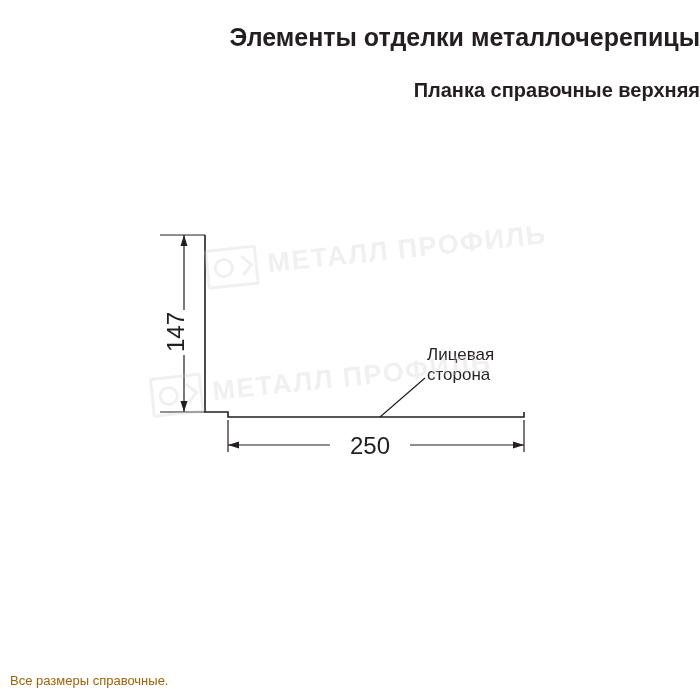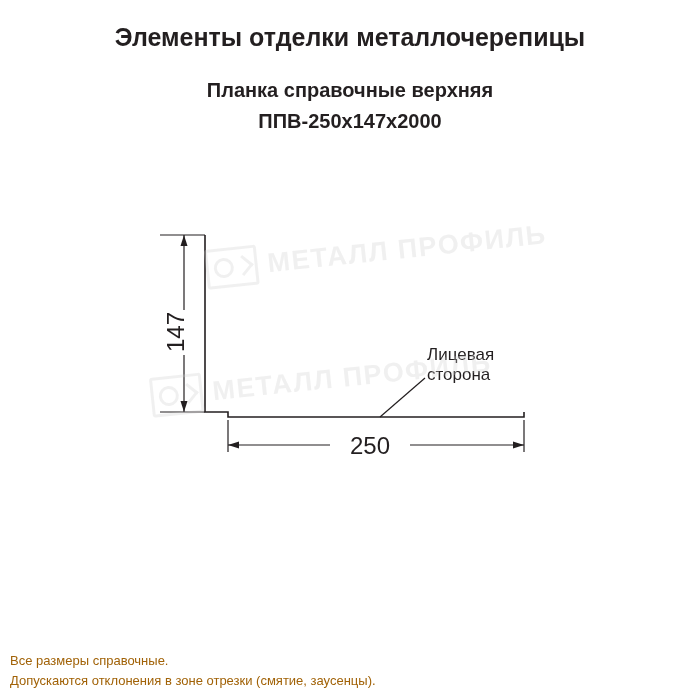--- a/index.html
+++ b/index.html
@@ -20,21 +20,21 @@
     position: absolute;
     inset: 0;
   }
 
   
   .titles {
     position: absolute;
     top: 22px;
     left: 0;
     width: 700px;
-    text-align: center;
+    text-align: right;
   }
   .title-main {
     font-size: 25px;
     font-weight: bold;
     line-height: 1.2;
     letter-spacing: 0px;
   }
   .title-sub {
     font-size: 20px;
     font-weight: bold;
@@ -130,21 +130,20 @@
   }
 </style>
 </head>
 <body>
 
 <div class="page">
 
   <div class="titles">
     <div class="title-main">Элементы отделки металлочерепицы</div>
     <div class="title-sub">Планка справочные верхняя</div>
-    <div class="title-code">ППВ-250х147х2000</div>
   </div>
 
   <div class="drawing">
     <svg width="700" height="330" viewBox="0 0 700 330" xmlns="http://www.w3.org/2000/svg">
 
       <line x1="160" y1="55" x2="205" y2="55" stroke="#231f20" stroke-width="1.2"></line>
       <line x1="160" y1="232" x2="205" y2="232" stroke="#231f20" stroke-width="1.2"></line>
 
       <line x1="184" y1="55" x2="184" y2="130" stroke="#231f20" stroke-width="1.2"></line>
       <line x1="184" y1="175" x2="184" y2="232" stroke="#231f20" stroke-width="1.2"></line>
@@ -175,16 +174,15 @@
     <div class="wm-logo"></div>
     <div class="wm-text">МЕТАЛЛ ПРОФИЛЬ</div>
   </div>
   <div class="watermark wm2">
     <div class="wm-logo"></div>
     <div class="wm-text">МЕТАЛЛ ПРОФИЛЬ</div>
   </div>
 
   <div class="footer">
     <div>Все размеры справочные.</div>
-    <div>Допускаются отклонения в зоне отрезки (смятие, заусенцы).</div>
   </div>
 
 </div>
 
 </body></html>

